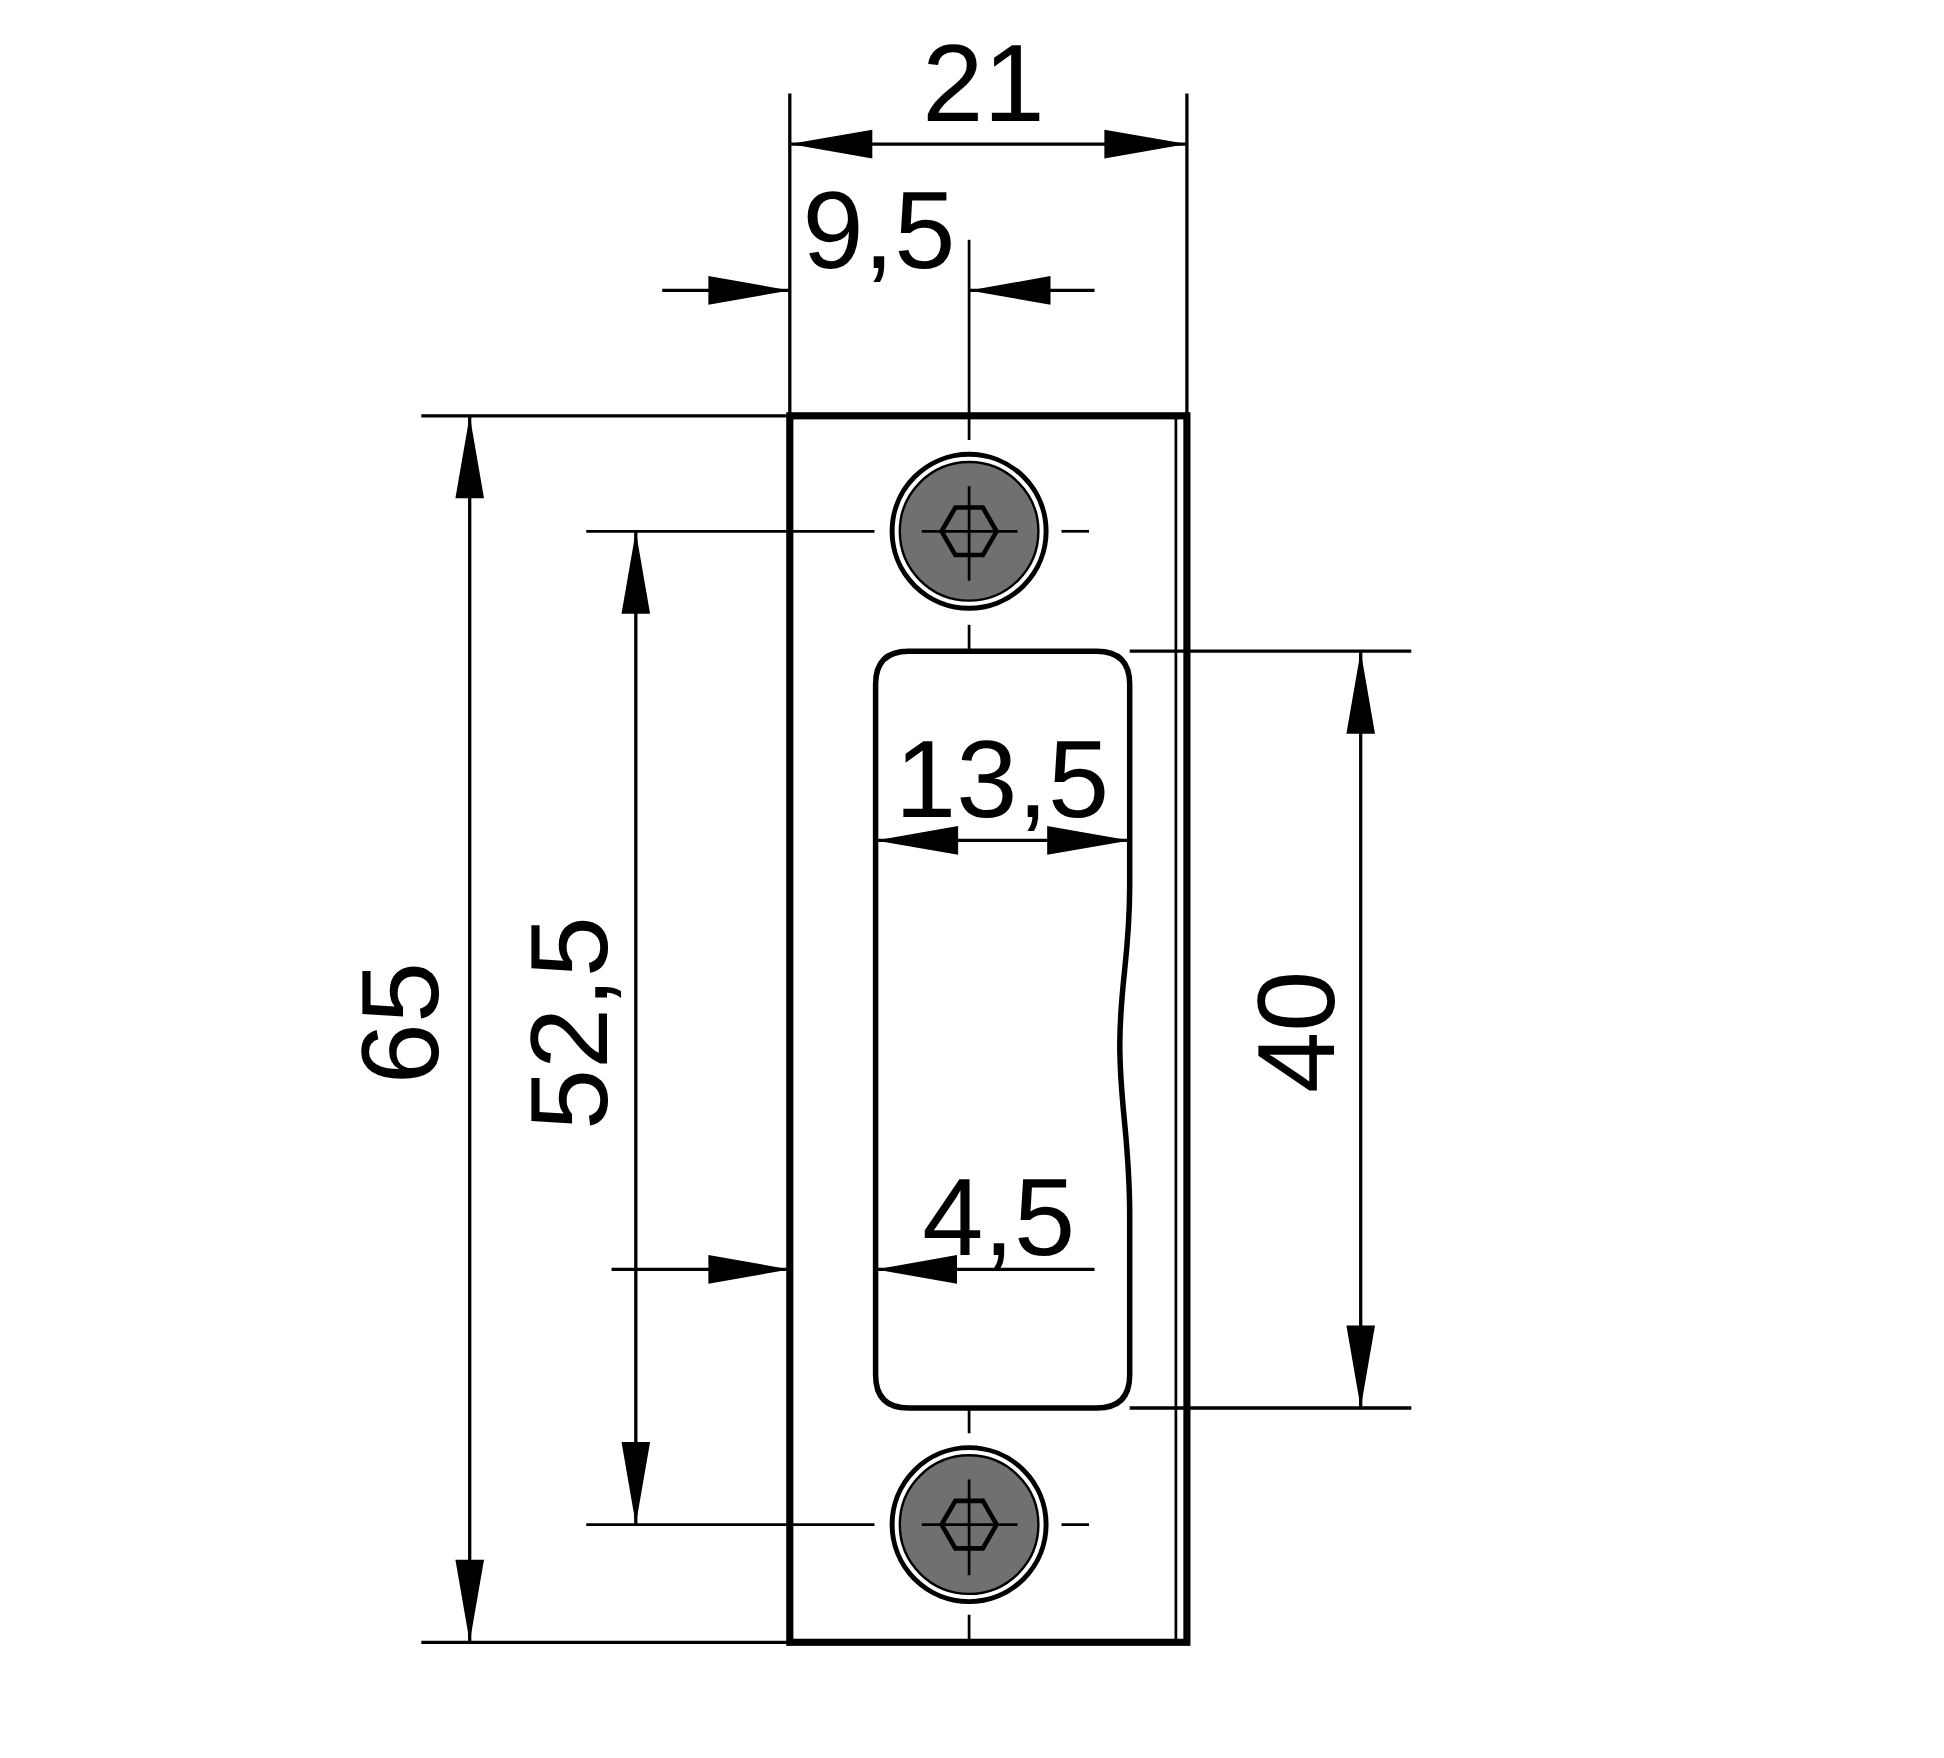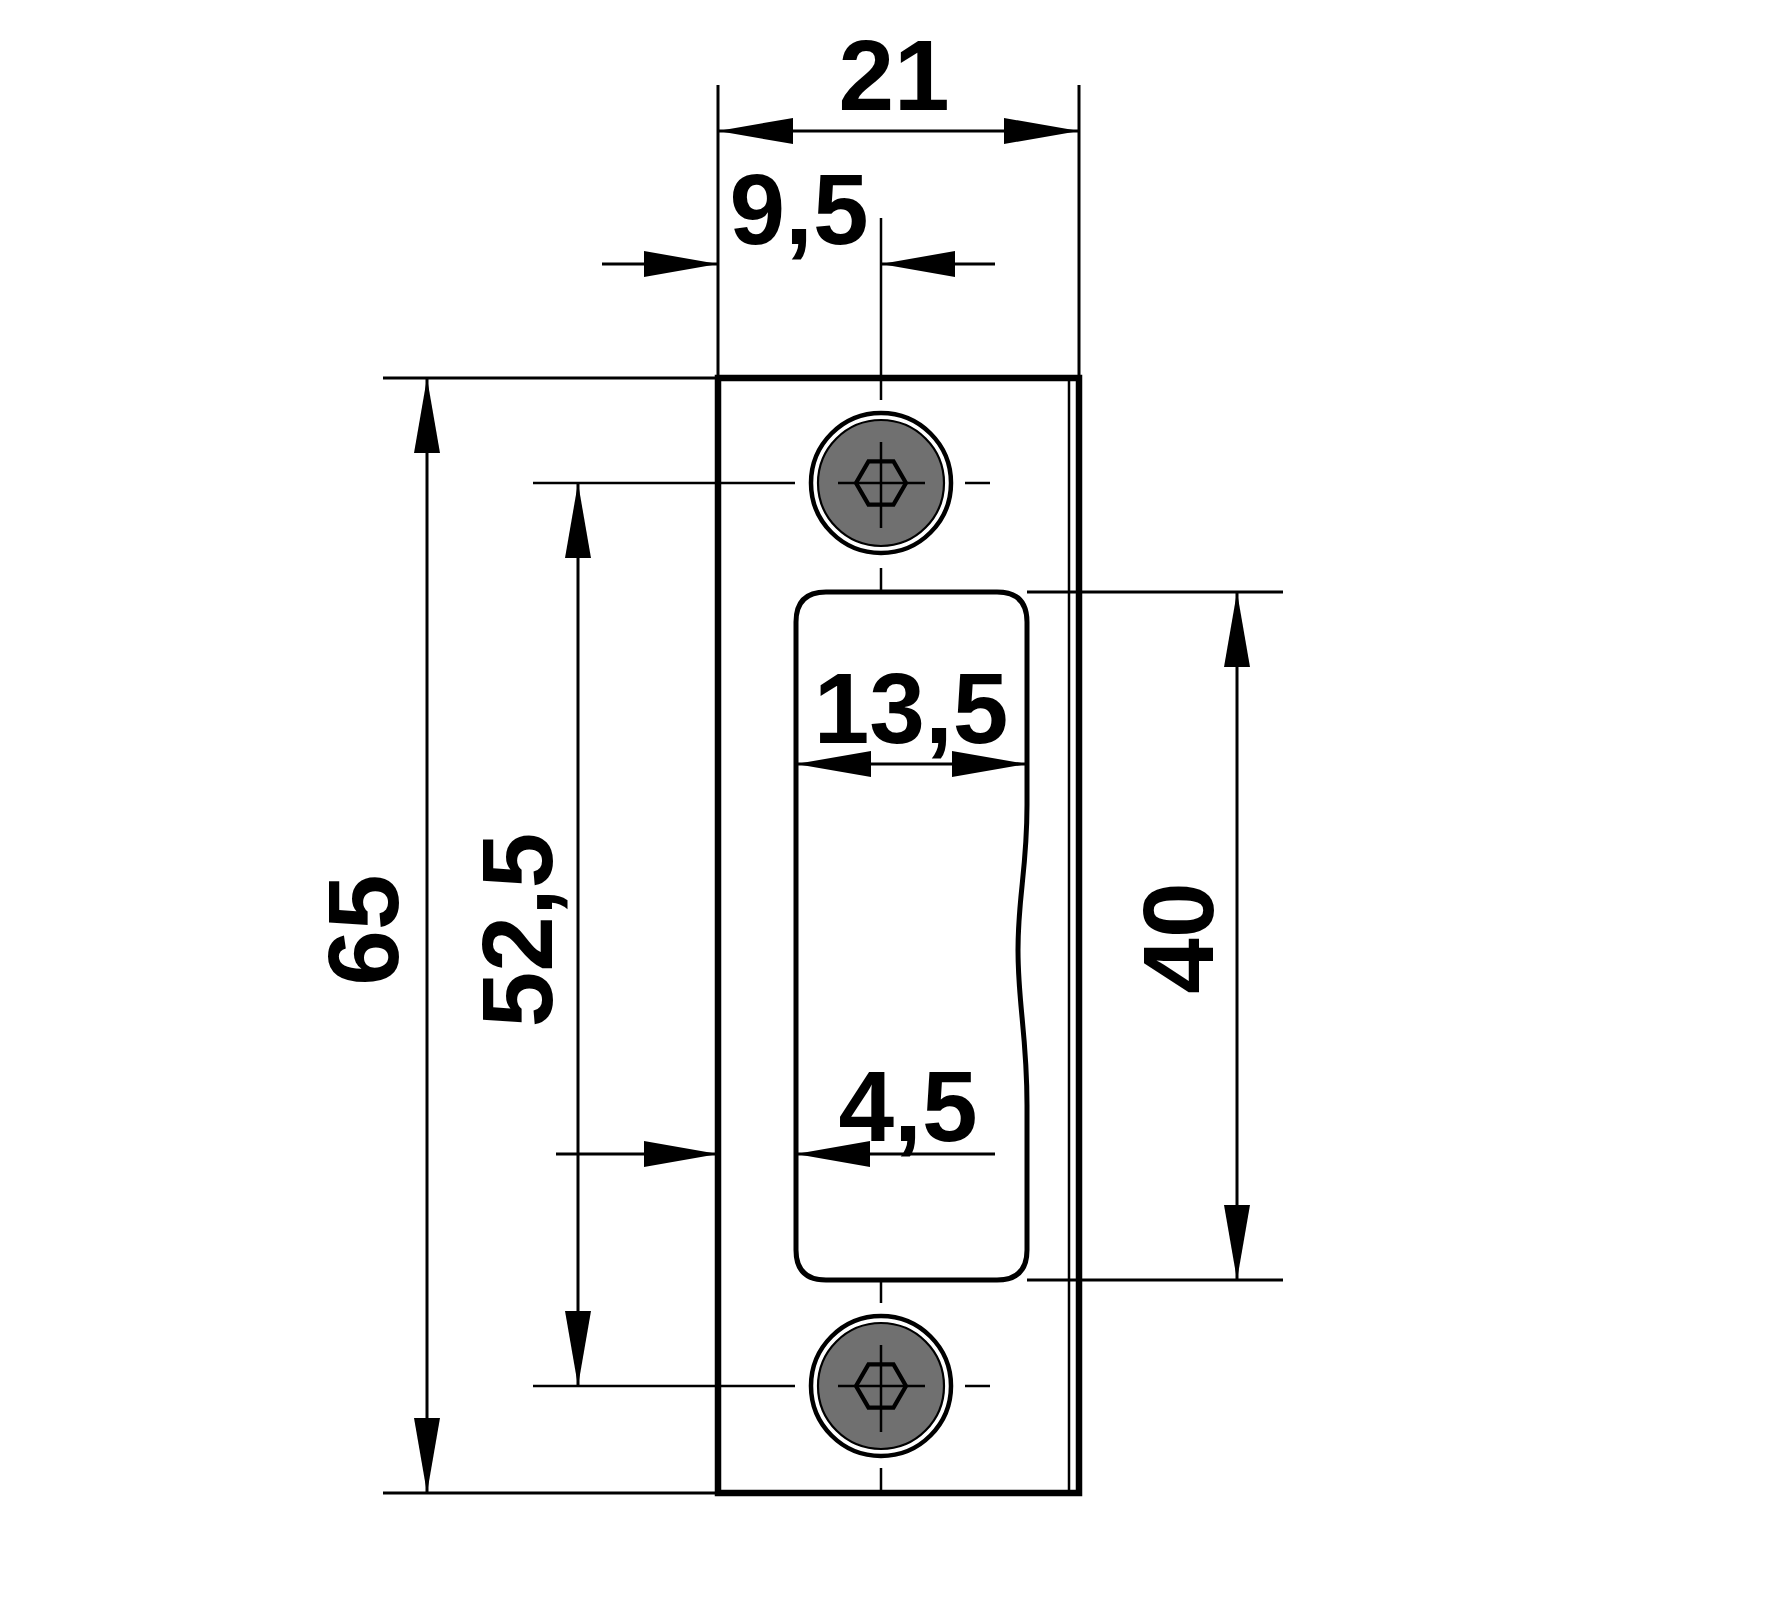--- a/index.html
+++ b/index.html
@@ -6,21 +6,20 @@
     margin: 0;
     padding: 0;
     background: #ffffff;
   }
   .canvas-wrap {
     position: relative;
     width: 1544px;
     height: 1598px;
     background: #ffffff;
     overflow: hidden;
-    font-weight: bold;
   }
   svg {
     display: block;
   }
   .dim-text {
     font-family: "Liberation Sans", "DejaVu Sans", sans-serif;
     font-size: 100px;
     fill: #000000;
   }
   .outline       { fill: none; stroke: #000; stroke-width: 6; }

